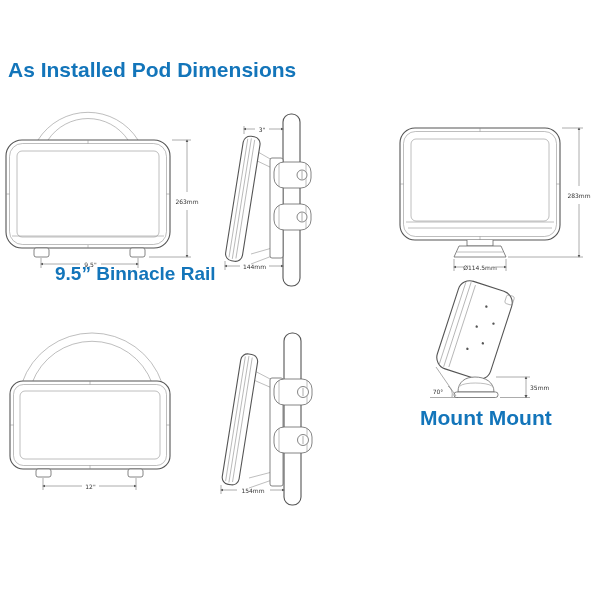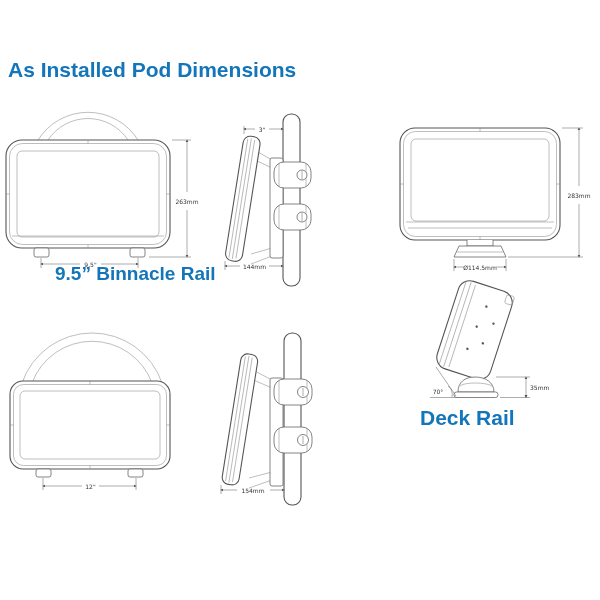--- a/index.html
+++ b/index.html
@@ -176,21 +176,21 @@
       </g>
       <g>
         <line class="dim" x1="78" y1="101" x2="112" y2="101"></line>
         <line class="dim" x1="82" y1="121.5" x2="112" y2="121.5"></line>
         <line class="dim" x1="108" y1="101" x2="108" y2="121.5" marker-start="url(#arr)" marker-end="url(#arr)"></line>
         <text class="dimtxt" x="112" y="114" text-anchor="start">35mm</text>
       </g>
     </svg>
   </div>
 
-  <div class="sec-label" style="left:420px;top:406px;width:155px;font-size:21px;">Deck Rail</div>
+  <div class="sec-label" style="left:420px;top:406px;width:155px;font-size:21px;">Mount Mount</div>
 
   <div class="fig" style="left:4px;top:330px;width:205px;height:175px;">
     <svg width="205" height="175" viewBox="0 0 205 175">
       <g>
         <path class="thin" d="M18 53 A74 74 0 0 1 158 53"></path>
         <path class="thin" d="M28 53 A64 64 0 0 1 148 53"></path>
       </g>
       <g>
         <rect class="outline" x="6" y="51" width="160" height="88" rx="13"></rect>
         <rect class="thin" x="9.5" y="54.5" width="153" height="81" rx="10"></rect>

